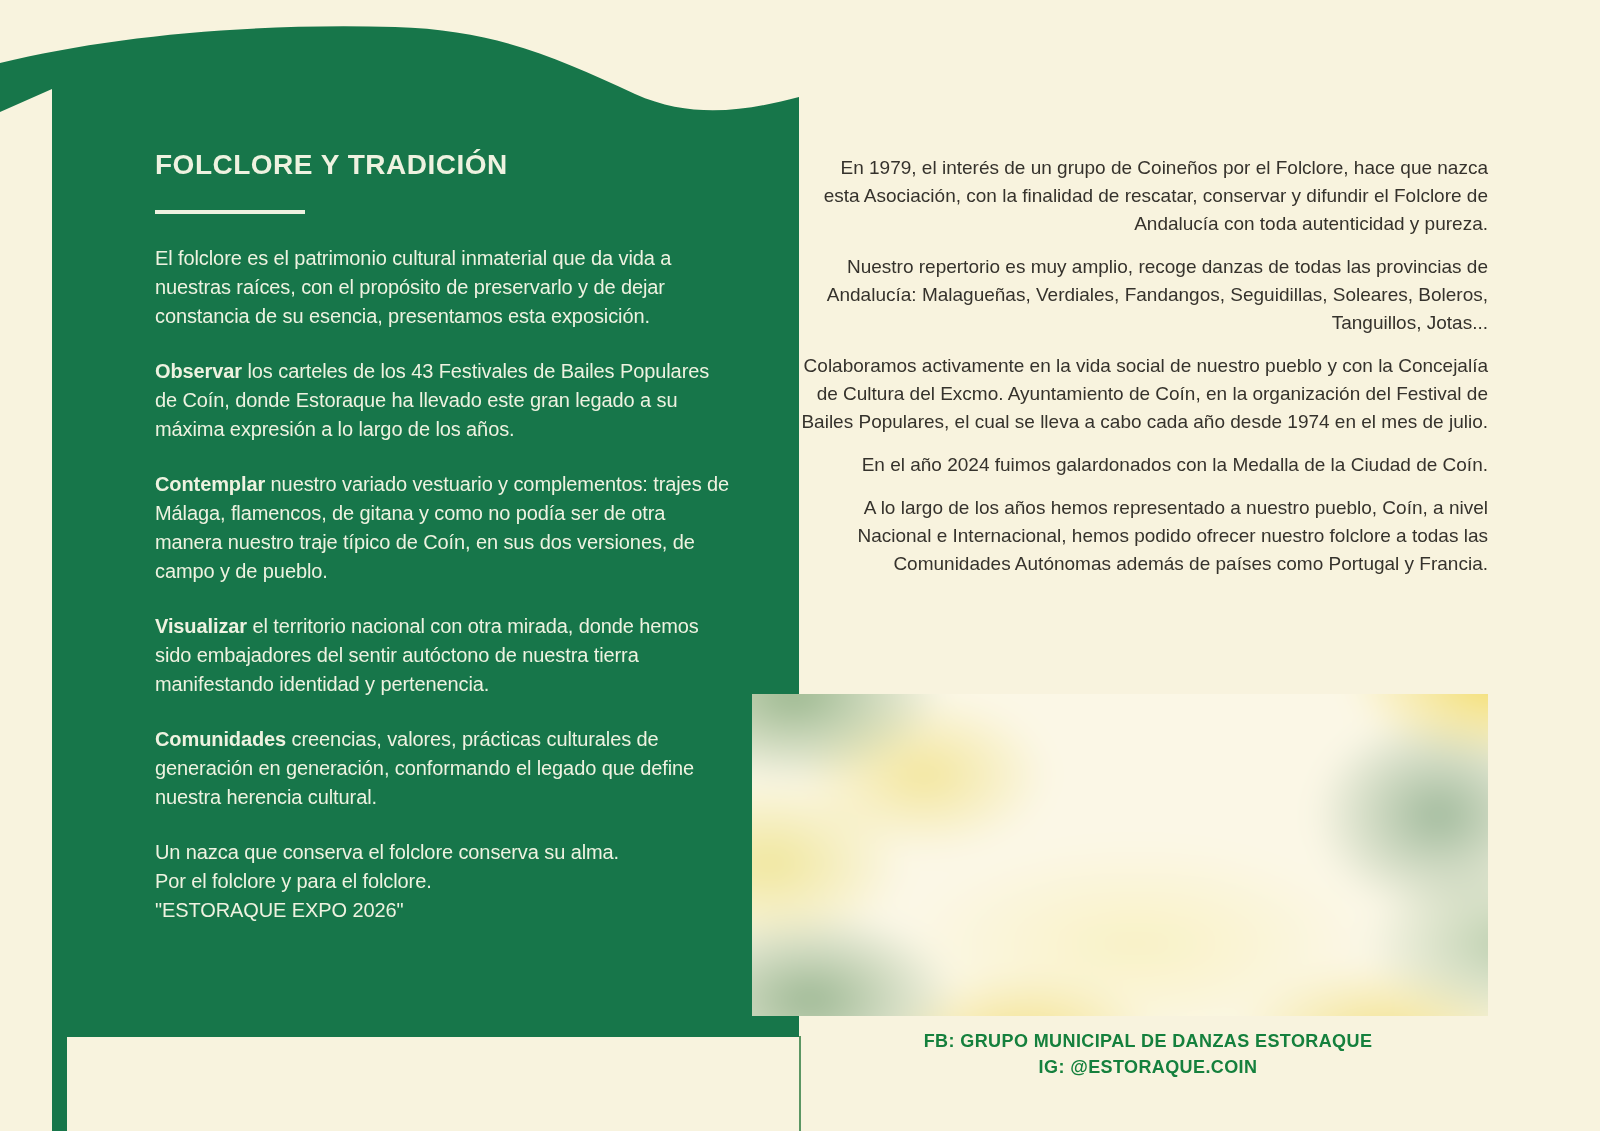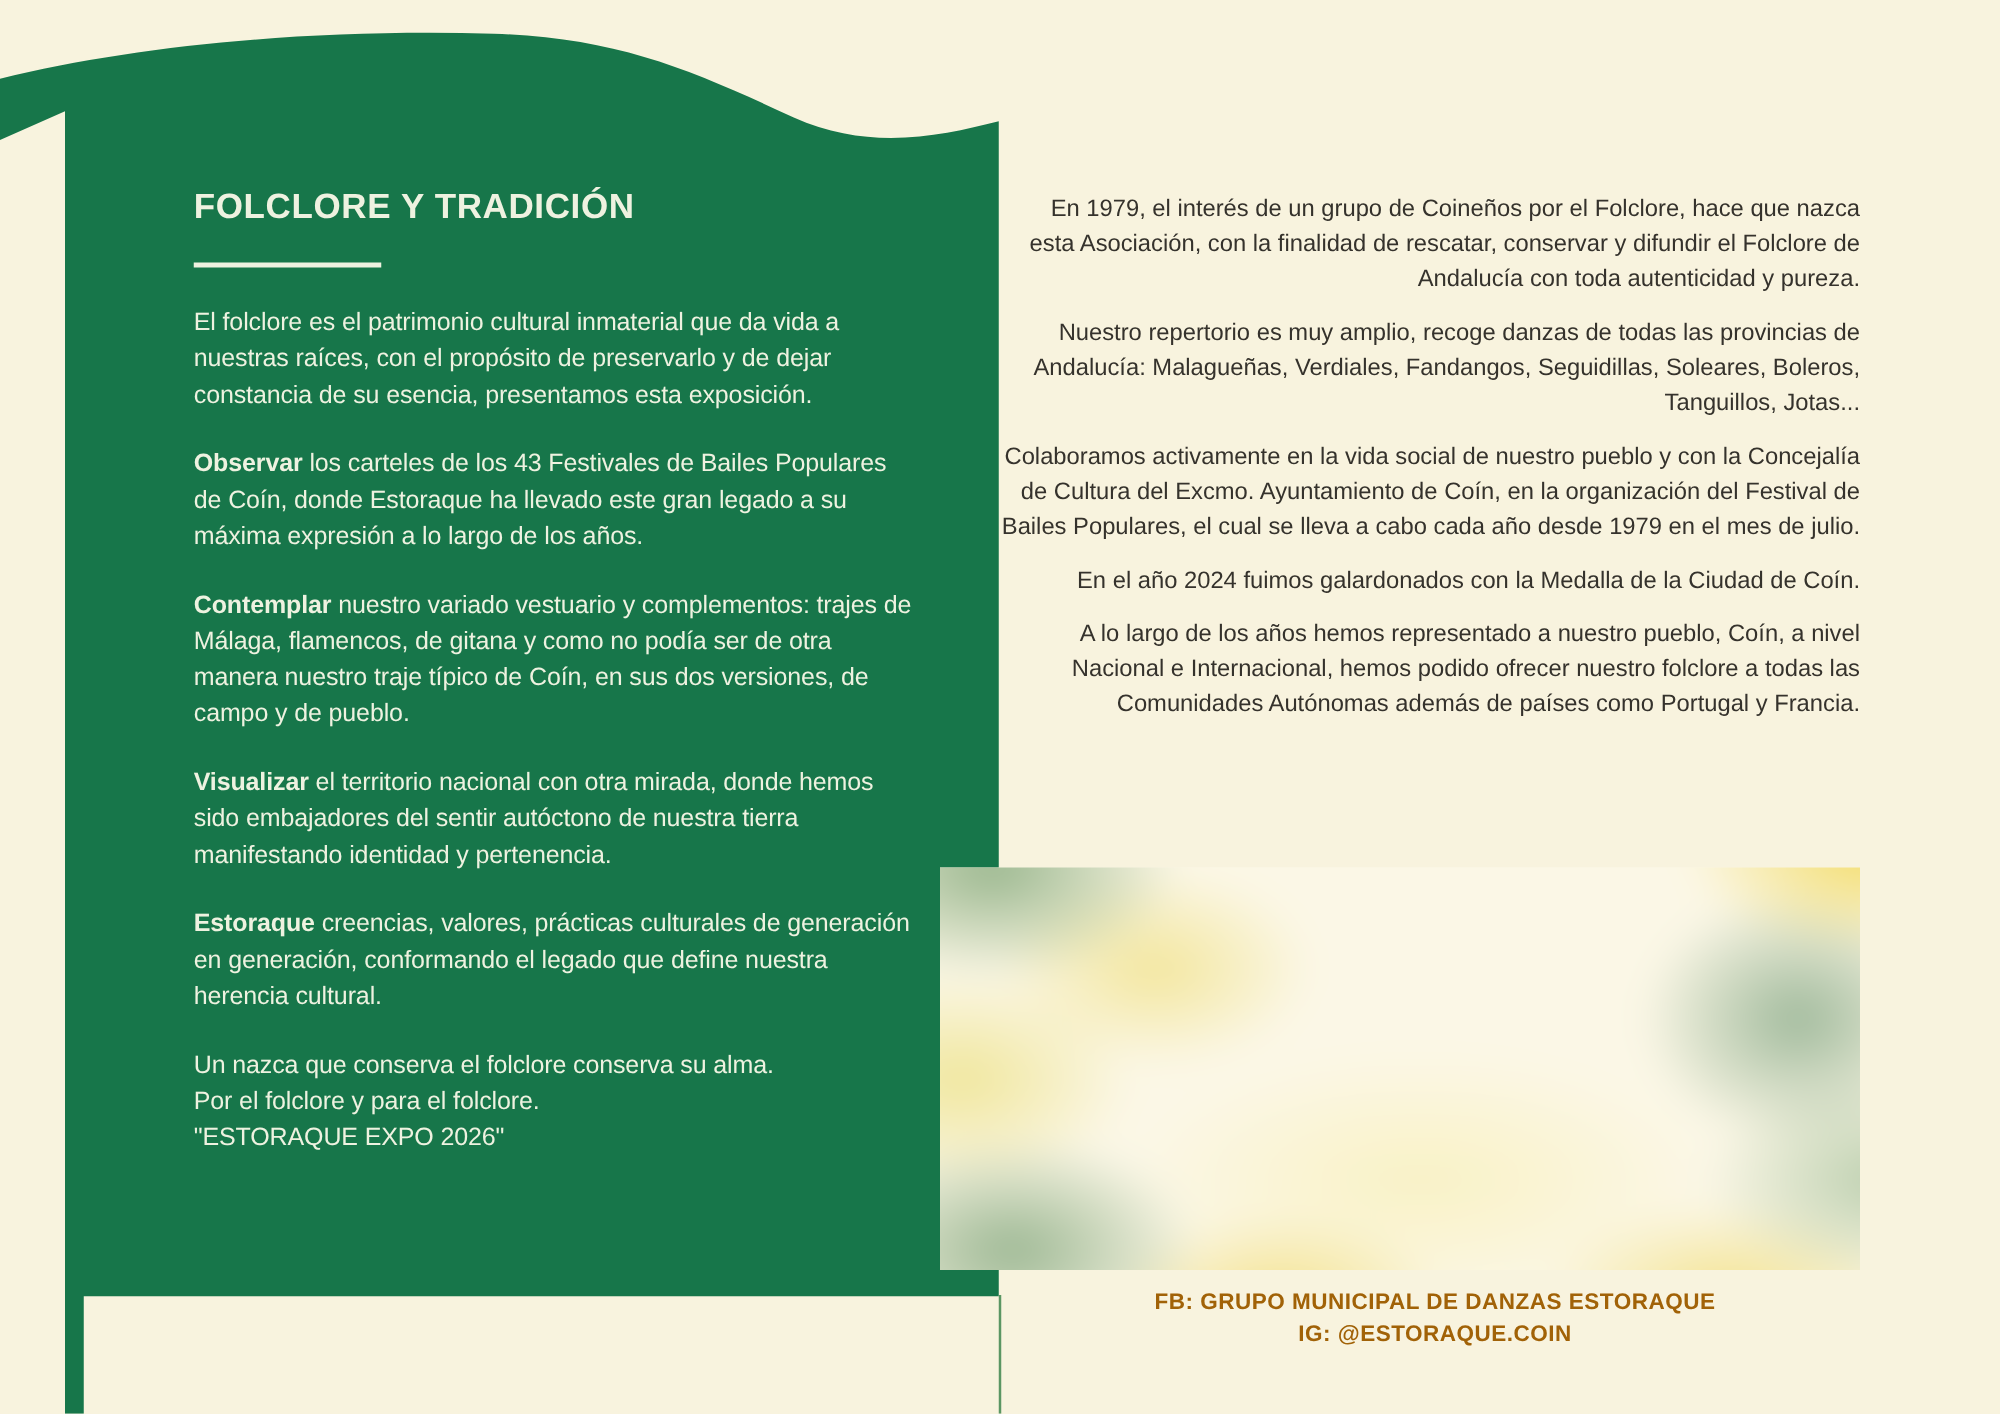--- a/index.html
+++ b/index.html
@@ -96,38 +96,38 @@
     <p>
       <strong>Observar</strong><span> los carteles de los 43 Festivales de Bailes Populares de Coín, donde Estoraque ha llevado este gran legado a su máxima expresión a lo largo de los años.</span>
     </p>
     <p>
       <strong>Contemplar</strong><span> nuestro variado vestuario y complementos: trajes de Málaga, flamencos, de gitana y como no podía ser de otra manera nuestro traje típico de Coín, en sus dos versiones, de campo y de pueblo.</span>
     </p>
     <p>
       <strong>Visualizar</strong><span> el territorio nacional con otra mirada, donde hemos sido embajadores del sentir autóctono de nuestra tierra manifestando identidad y pertenencia.</span>
     </p>
     <p>
-      <strong>Estoraque</strong><span> creencias, valores, prácticas culturales de generación en generación, conformando el legado que define nuestra herencia cultural.</span>
+      <strong>Comunidades</strong><span> creencias, valores, prácticas culturales de generación en generación, conformando el legado que define nuestra herencia cultural.</span>
     </p>
 
     <p class="closing">
       <span>Un nazca que conserva el folclore conserva su alma.</span>
       <span>Por el folclore y para el folclore.</span>
       <span>"ESTORAQUE EXPO 2026"</span>
     </p>
   </div>
 
   <div class="right-content" style="color: rgb(53, 50, 44);">
     <p class="first">En 1979, el interés de un grupo de Coineños por el Folclore, hace que nazca esta Asociación, con la finalidad de rescatar, conservar y difundir el Folclore de Andalucía con toda autenticidad y pureza.</p>
     <p>Nuestro repertorio es muy amplio, recoge danzas de todas las provincias de Andalucía: Malagueñas, Verdiales, Fandangos, Seguidillas, Soleares, Boleros, Tanguillos, Jotas...</p>
-    <p>Colaboramos activamente en la vida social de nuestro pueblo y con la Concejalía de Cultura del Excmo. Ayuntamiento de Coín, en la organización del Festival de Bailes Populares, el cual se lleva a cabo cada año desde 1979 en el mes de julio.</p>
+    <p>Colaboramos activamente en la vida social de nuestro pueblo y con la Concejalía de Cultura del Excmo. Ayuntamiento de Coín, en la organización del Festival de Bailes Populares, el cual se lleva a cabo cada año desde 1974 en el mes de julio.</p>
     <p>En el año 2024 fuimos galardonados con la Medalla de la Ciudad de Coín.</p>
     <p>A lo largo de los años hemos representado a nuestro pueblo, Coín, a nivel Nacional e Internacional, hemos podido ofrecer nuestro folclore a todas las Comunidades Autónomas además de países como Portugal y Francia.</p>
   </div>
 
   <div class="watercolor"></div>
 
-  <div class="social-footer" style="color: #a16207;">
+  <div class="social-footer" style="color: #15803d;">
     <span>FB: GRUPO MUNICIPAL DE DANZAS ESTORAQUE</span>
     <span>IG: @ESTORAQUE.COIN</span>
   </div>
 
 </div>
 
 </body></html>

